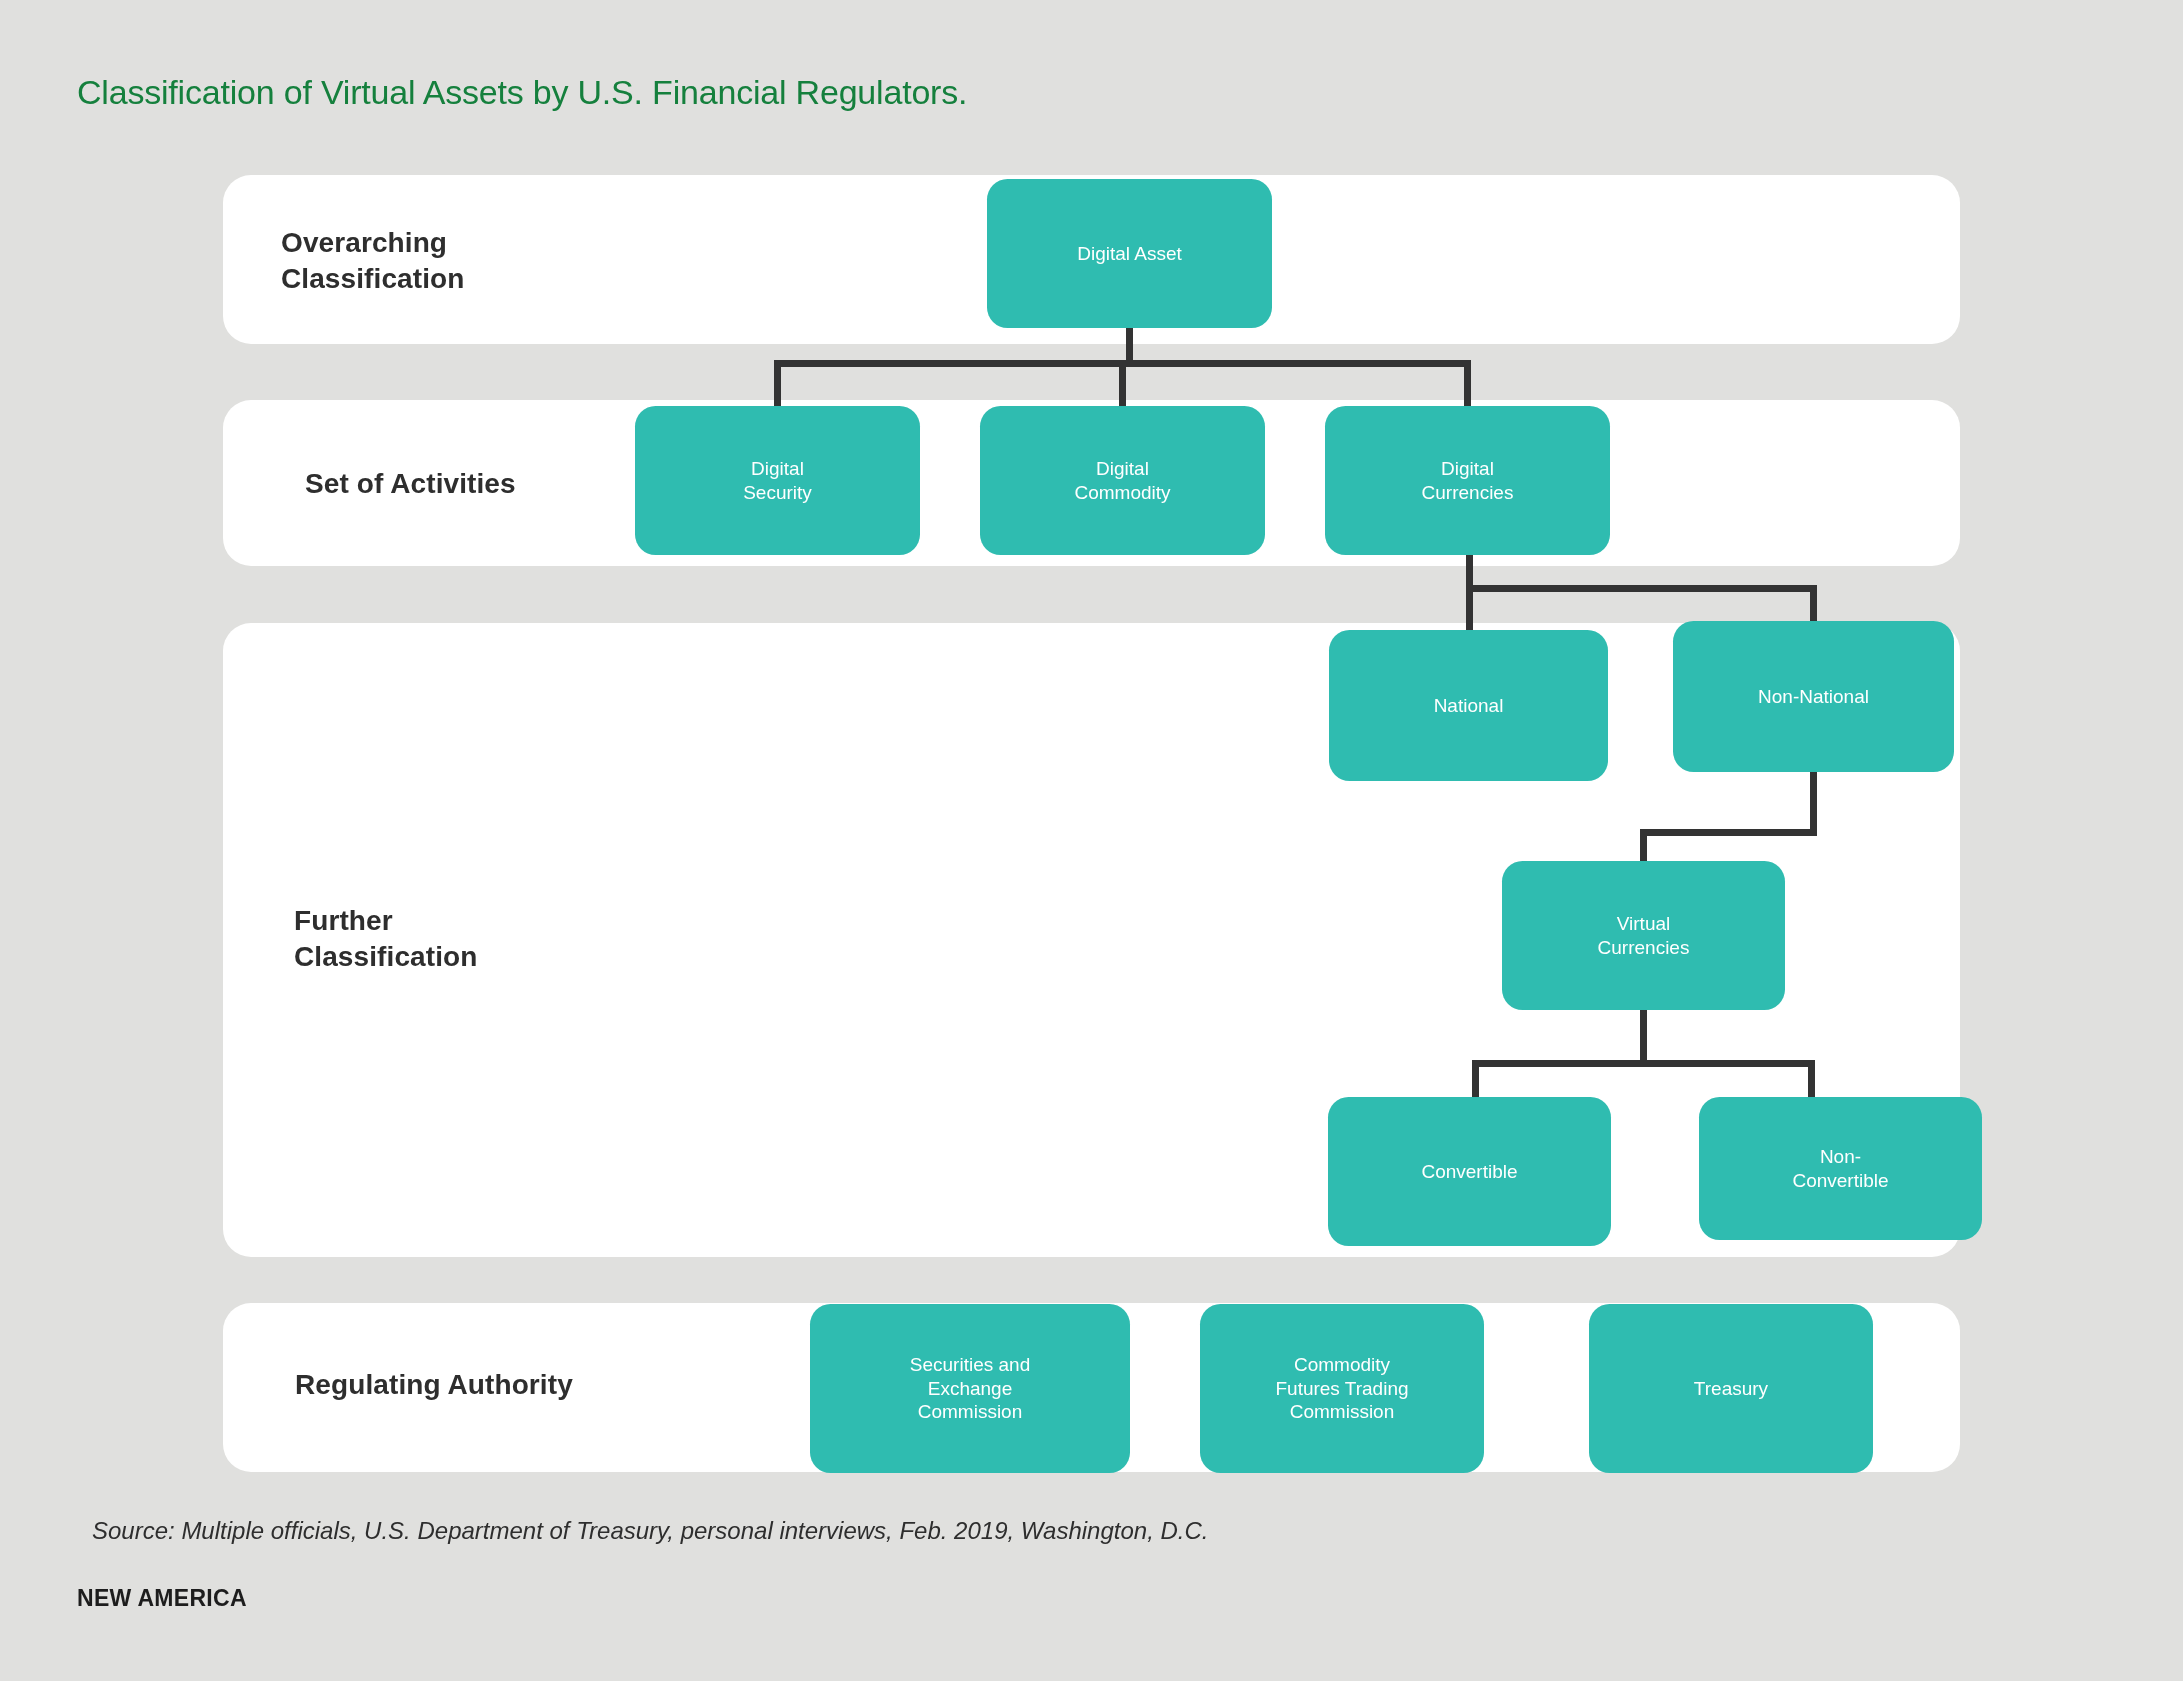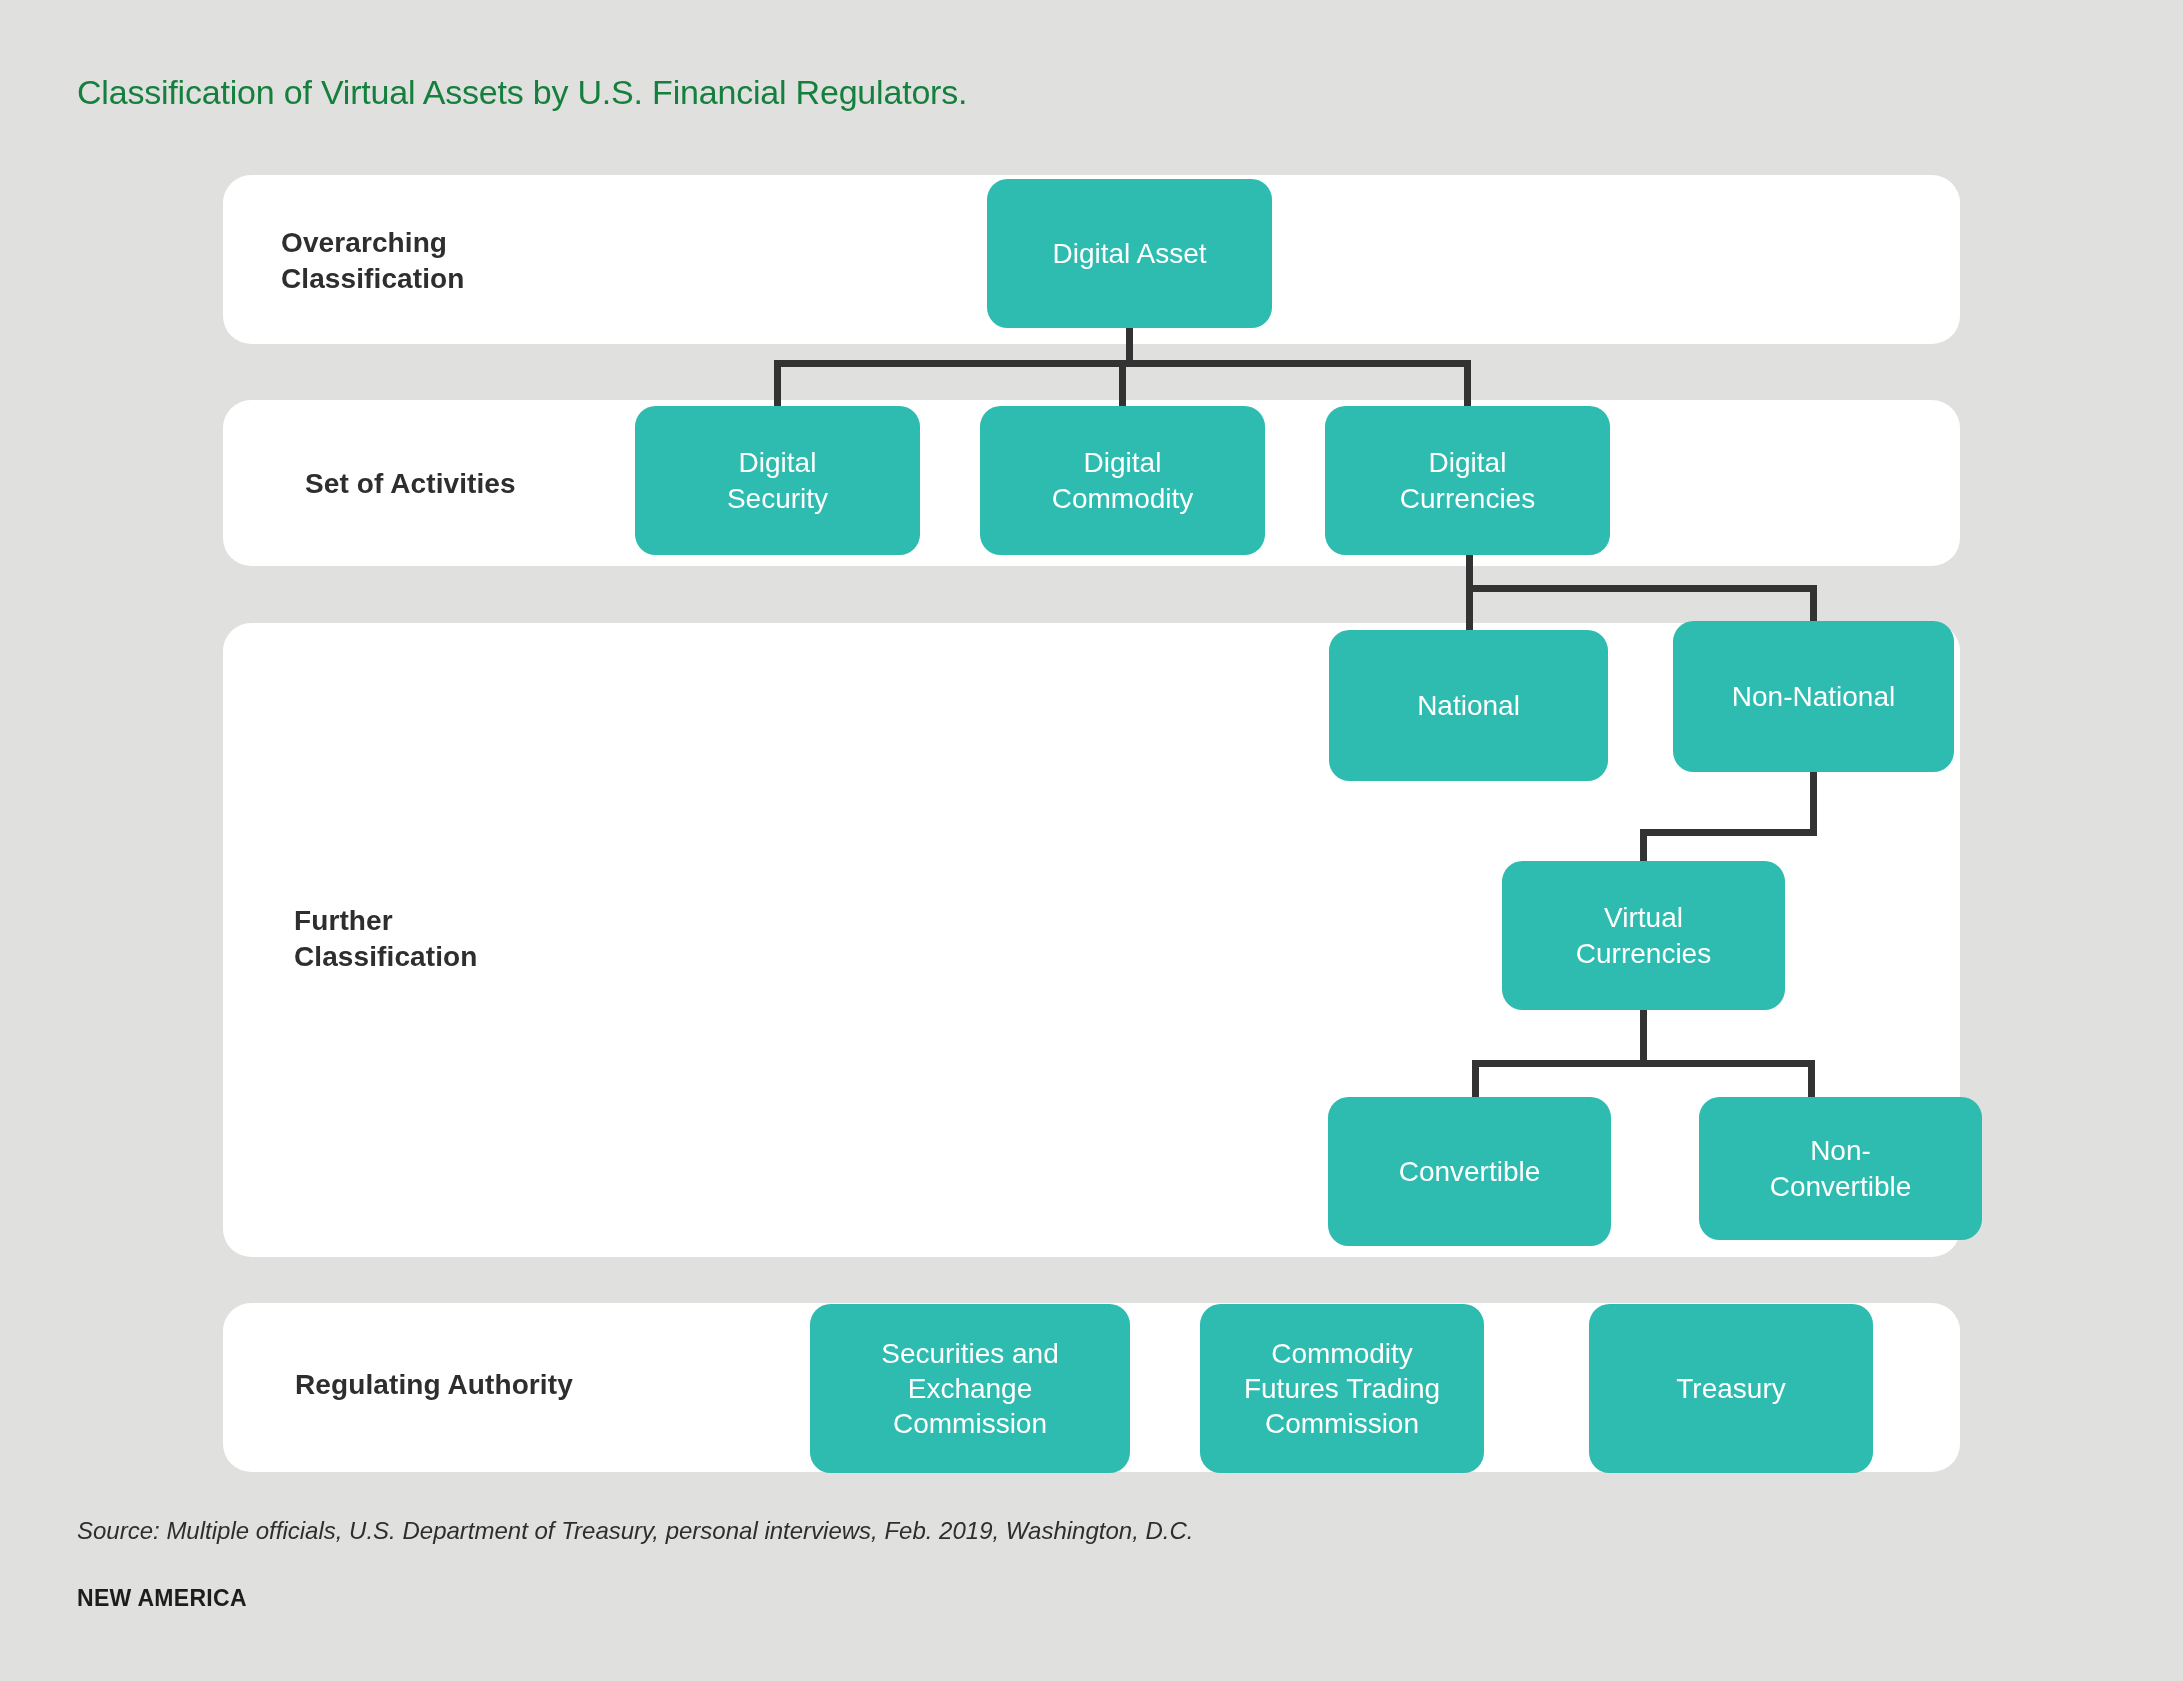--- a/index.html
+++ b/index.html
@@ -70,21 +70,21 @@
   
   .node {
     position: absolute;
     background: #2fbcb0;
     border-radius: 20.5px;
     color: #ffffff;
     display: flex;
     align-items: center;
     justify-content: center;
     text-align: center;
-    font-size: 28px;
+    font-size: 19px;
     font-weight: 500;
     line-height: 1.26;
     white-space: pre-line;
     box-sizing: border-box;
     padding: 3.6px 6px;
   }
 
   #node-digital-asset       { left: 987px; top: 179px;  width: 285px; height: 149px; }
 
   #node-digital-security    { left: 635px; top: 406px;  width: 285px; height: 149px; }
@@ -99,21 +99,21 @@
   #node-convertible         { left: 1328px; top: 1097px; width: 283px; height: 149px; }
   #node-non-convertible     { left: 1673px; top: 1097px; width: 283px; height: 143px; margin-left: 26px; }
 
   #node-sec                 { left: 810px; top: 1304px; width: 320px; height: 169px; }
   #node-cftc                { left: 1200px; top: 1304px; width: 284px; height: 169px; }
   #node-treasury            { left: 1589px; top: 1304px; width: 284px; height: 169px; }
 
   
   #source-note {
     position: absolute;
-    left: 77px;
+    left: 92px;
     top: 1517px;
     font-size: 24px;
     font-style: italic;
     color: #2e2e2e;
     white-space: nowrap;
   }
   #brand-logo {
     position: absolute;
     left: 77px;
     top: 1585px;

